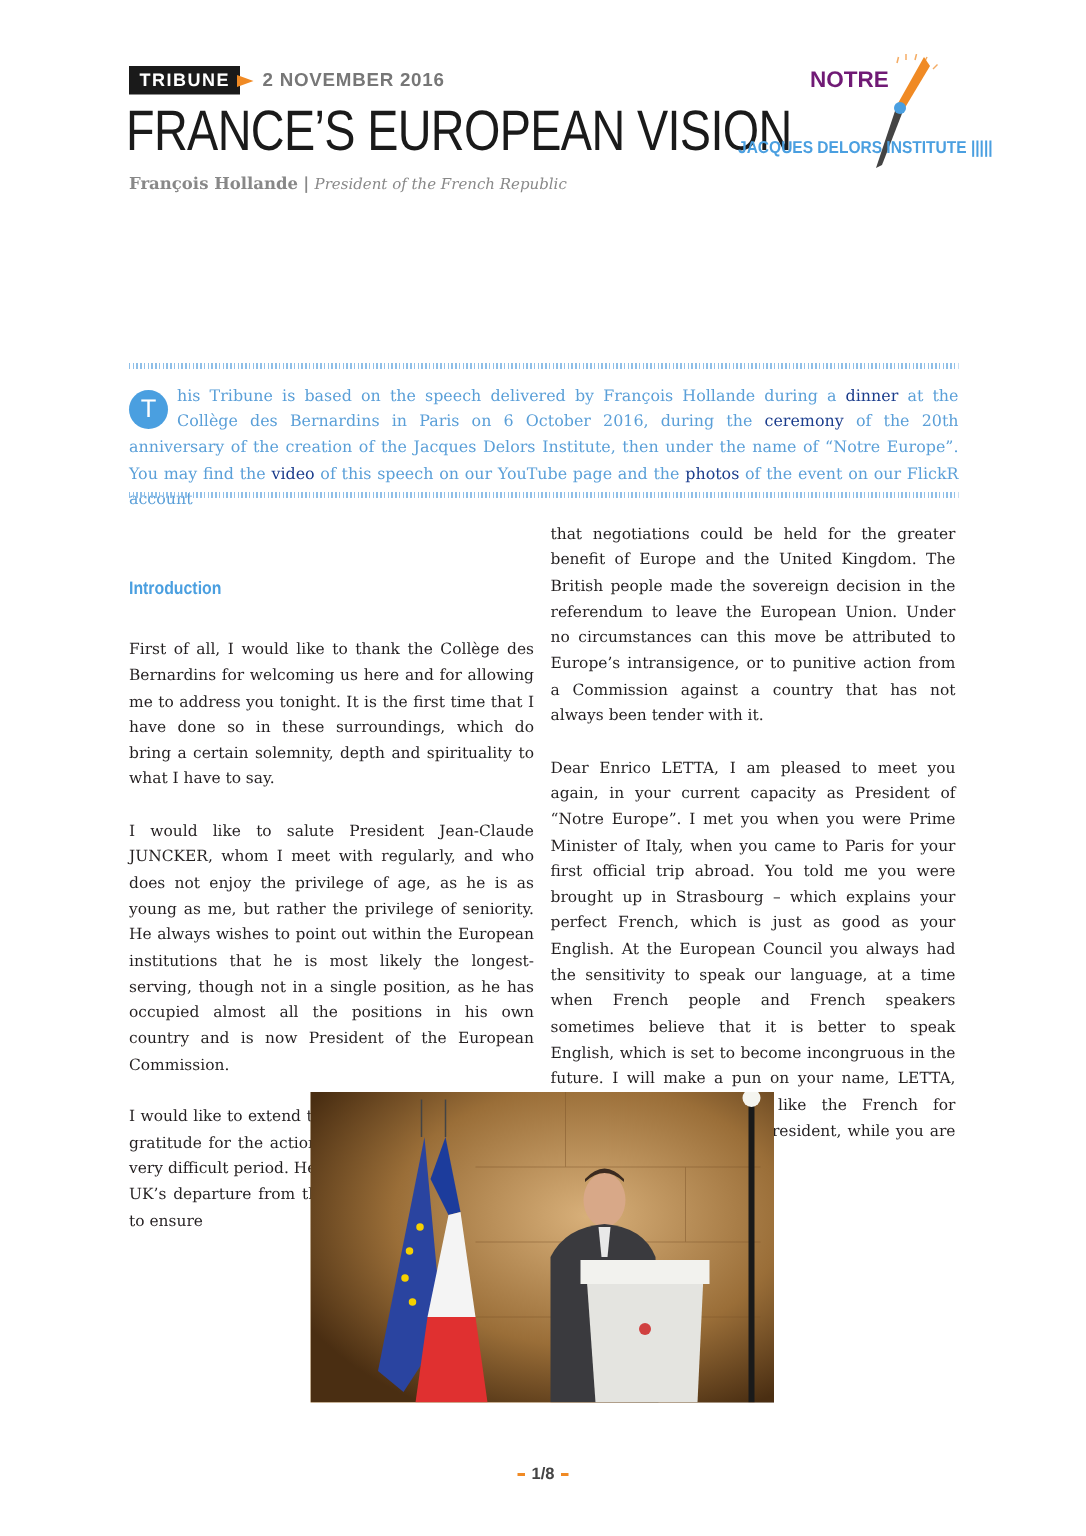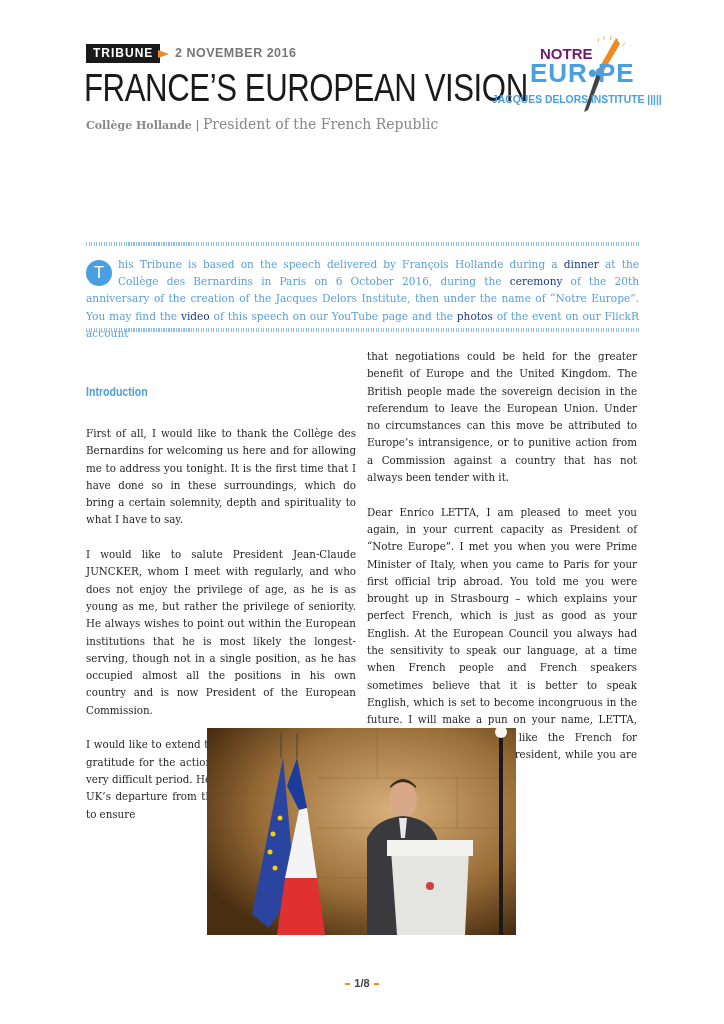--- a/index.html
+++ b/index.html
@@ -5,21 +5,21 @@
   html, body { margin:0; padding:0; }
   body { width:724px; height:1024px; background:#fff; position:relative; overflow:hidden; font-family:"DejaVu Serif", serif; color:#231f20; }
   .abs { position:absolute; }
   .tag { left:86px; top:44px; height:19px; background:#1a1a1a; color:#fff; font-family:"Liberation Sans", sans-serif; font-weight:bold; font-size:12px; letter-spacing:1px; padding:0 7px; line-height:19px; }
   .date { left:146px; top:44px; height:19px; line-height:19px; font-family:"Liberation Sans", sans-serif; font-weight:bold; font-size:12.5px; color:#777; letter-spacing:0.5px; display:flex; align-items:center;margin-left:12px; }
   .date .arrow { width:0; height:0; border-left:11px solid #f08a24; border-top:4px solid transparent; border-bottom:4px solid transparent; margin-right:6px; position:relative; }
   .date .arrow::before { content:""; position:absolute; left:-11px; top:-1px; width:6px; height:2px; background:#f08a24; }
   .title { left:84px; top:66px; font-family:"Liberation Sans", sans-serif; font-size:38px; font-weight:normal; color:#1a1a1a; letter-spacing:-0.5px; transform:scaleX(0.82); transform-origin:left top; white-space:nowrap; line-height:44px; }
   .byline { left:86px; top:116px; font-size:11px; color:#888; white-space:nowrap; }
   .byline .name { font-weight:bold; }
-  .byline .role { font-size:14px; }
+  .byline .role { font-style:italic; font-size:10px; }
   .logo { left:488px; top:36px; width:160px; height:80px; }
   .logo .notre { position:absolute; left:52px; top:9px; color:#701a75; font-family:"Liberation Sans", sans-serif; font-weight:bold; font-size:15px; }
   .logo .europe { position:absolute; left:42px; top:22px; color:#4a9fe0; font-family:"Liberation Sans", sans-serif; font-weight:bold; font-size:26px; letter-spacing:1px; }
   .logo .inst { position:absolute; left:4px; top:57px; color:#4a9fe0; font-family:"Liberation Sans", sans-serif; font-weight:bold; font-size:11.5px; transform:scaleX(0.9); transform-origin:left top; white-space:nowrap; }
   .logo svg { position:absolute; left:88px; top:0; }
   .rule { left:86px; width:553px; height:4px; background:repeating-linear-gradient(90deg,#8fbfe8 0 1px, transparent 1px 2.5px); }
   .intro-box { left:86px; top:256px; width:553px; font-size:10.6px; line-height:17.2px; color:#5a9fd8; text-align:justify; }
   .dropcap { float:left; width:26px; height:26px; border-radius:50%; background:#4a9fe0; color:#fff; font-family:"Liberation Sans", sans-serif; font-size:17px; text-align:center; line-height:26px; margin:4px 6px 0 0; }
   .intro-box a { color:#1a3c8c; }
   .col { top:348px; width:270px; font-size:10.3px; line-height:17.3px; text-align:justify; color:#231f20; hyphens:auto; }
@@ -34,40 +34,39 @@
 </head>
 <body>
 
 <div class="abs tag">TRIBUNE</div>
 <div class="abs date">
   <span class="arrow"></span>
   <span>2 NOVEMBER 2016</span>
 </div>
 <div class="abs title">FRANCE’S EUROPEAN VISION</div>
 <div class="abs byline">
-  <span class="name">Collège Hollande</span>
+  <span class="name">François Hollande</span>
   <span class="name">|</span>
   <span class="role">President of the French Republic</span>
 </div>
 
 <div class="abs logo">
   <svg width="60" height="80" viewBox="0 0 60 80">
     <g stroke="#f08a24" stroke-width="1" opacity="0.7">
       <line x1="22" y1="6" x2="23" y2="2"></line>
         <line x1="28" y1="4" x2="28" y2="0"></line>
         <line x1="34" y1="4" x2="35" y2="0"></line>
         <line x1="40" y1="6" x2="42" y2="2"></line>
         <line x1="46" y1="10" x2="49" y2="7"></line>
     </g>
     <polygon points="40,2 44,8 26,38 22,34" fill="#f08a24"></polygon>
     <polygon points="26,38 22,34 8,76 12,74" fill="#444"></polygon>
     <circle cx="24" cy="36" r="4" fill="#4a9fe0"></circle>
   </svg>
   <span class="notre">NOTRE</span>
-  <span class="europe">EUR•PE</span>
   <span class="inst">JACQUES DELORS  INSTITUTE |||||</span>
 </div>
 
 <div class="abs rule" style="top:242px;"></div>
 <div class="abs intro-box">
   <span class="dropcap">T</span><span>his Tribune is based on the speech delivered by François Hollande during a </span><a>dinner </a><span>at the Collège des Bernardins in Paris on 6 October 2016, during the </span><a>ceremony</a><span> of the 20th anniversary of the creation of the Jacques Delors Institute, then under the name of “Notre Europe”. You may find the </span><a>video</a><span> of this speech on our YouTube page and the </span><a>photos</a><span> of the event on our FlickR account</span>
 </div>
 <div class="abs rule" style="top:328px;"></div>
 
 <div class="abs col col1">

